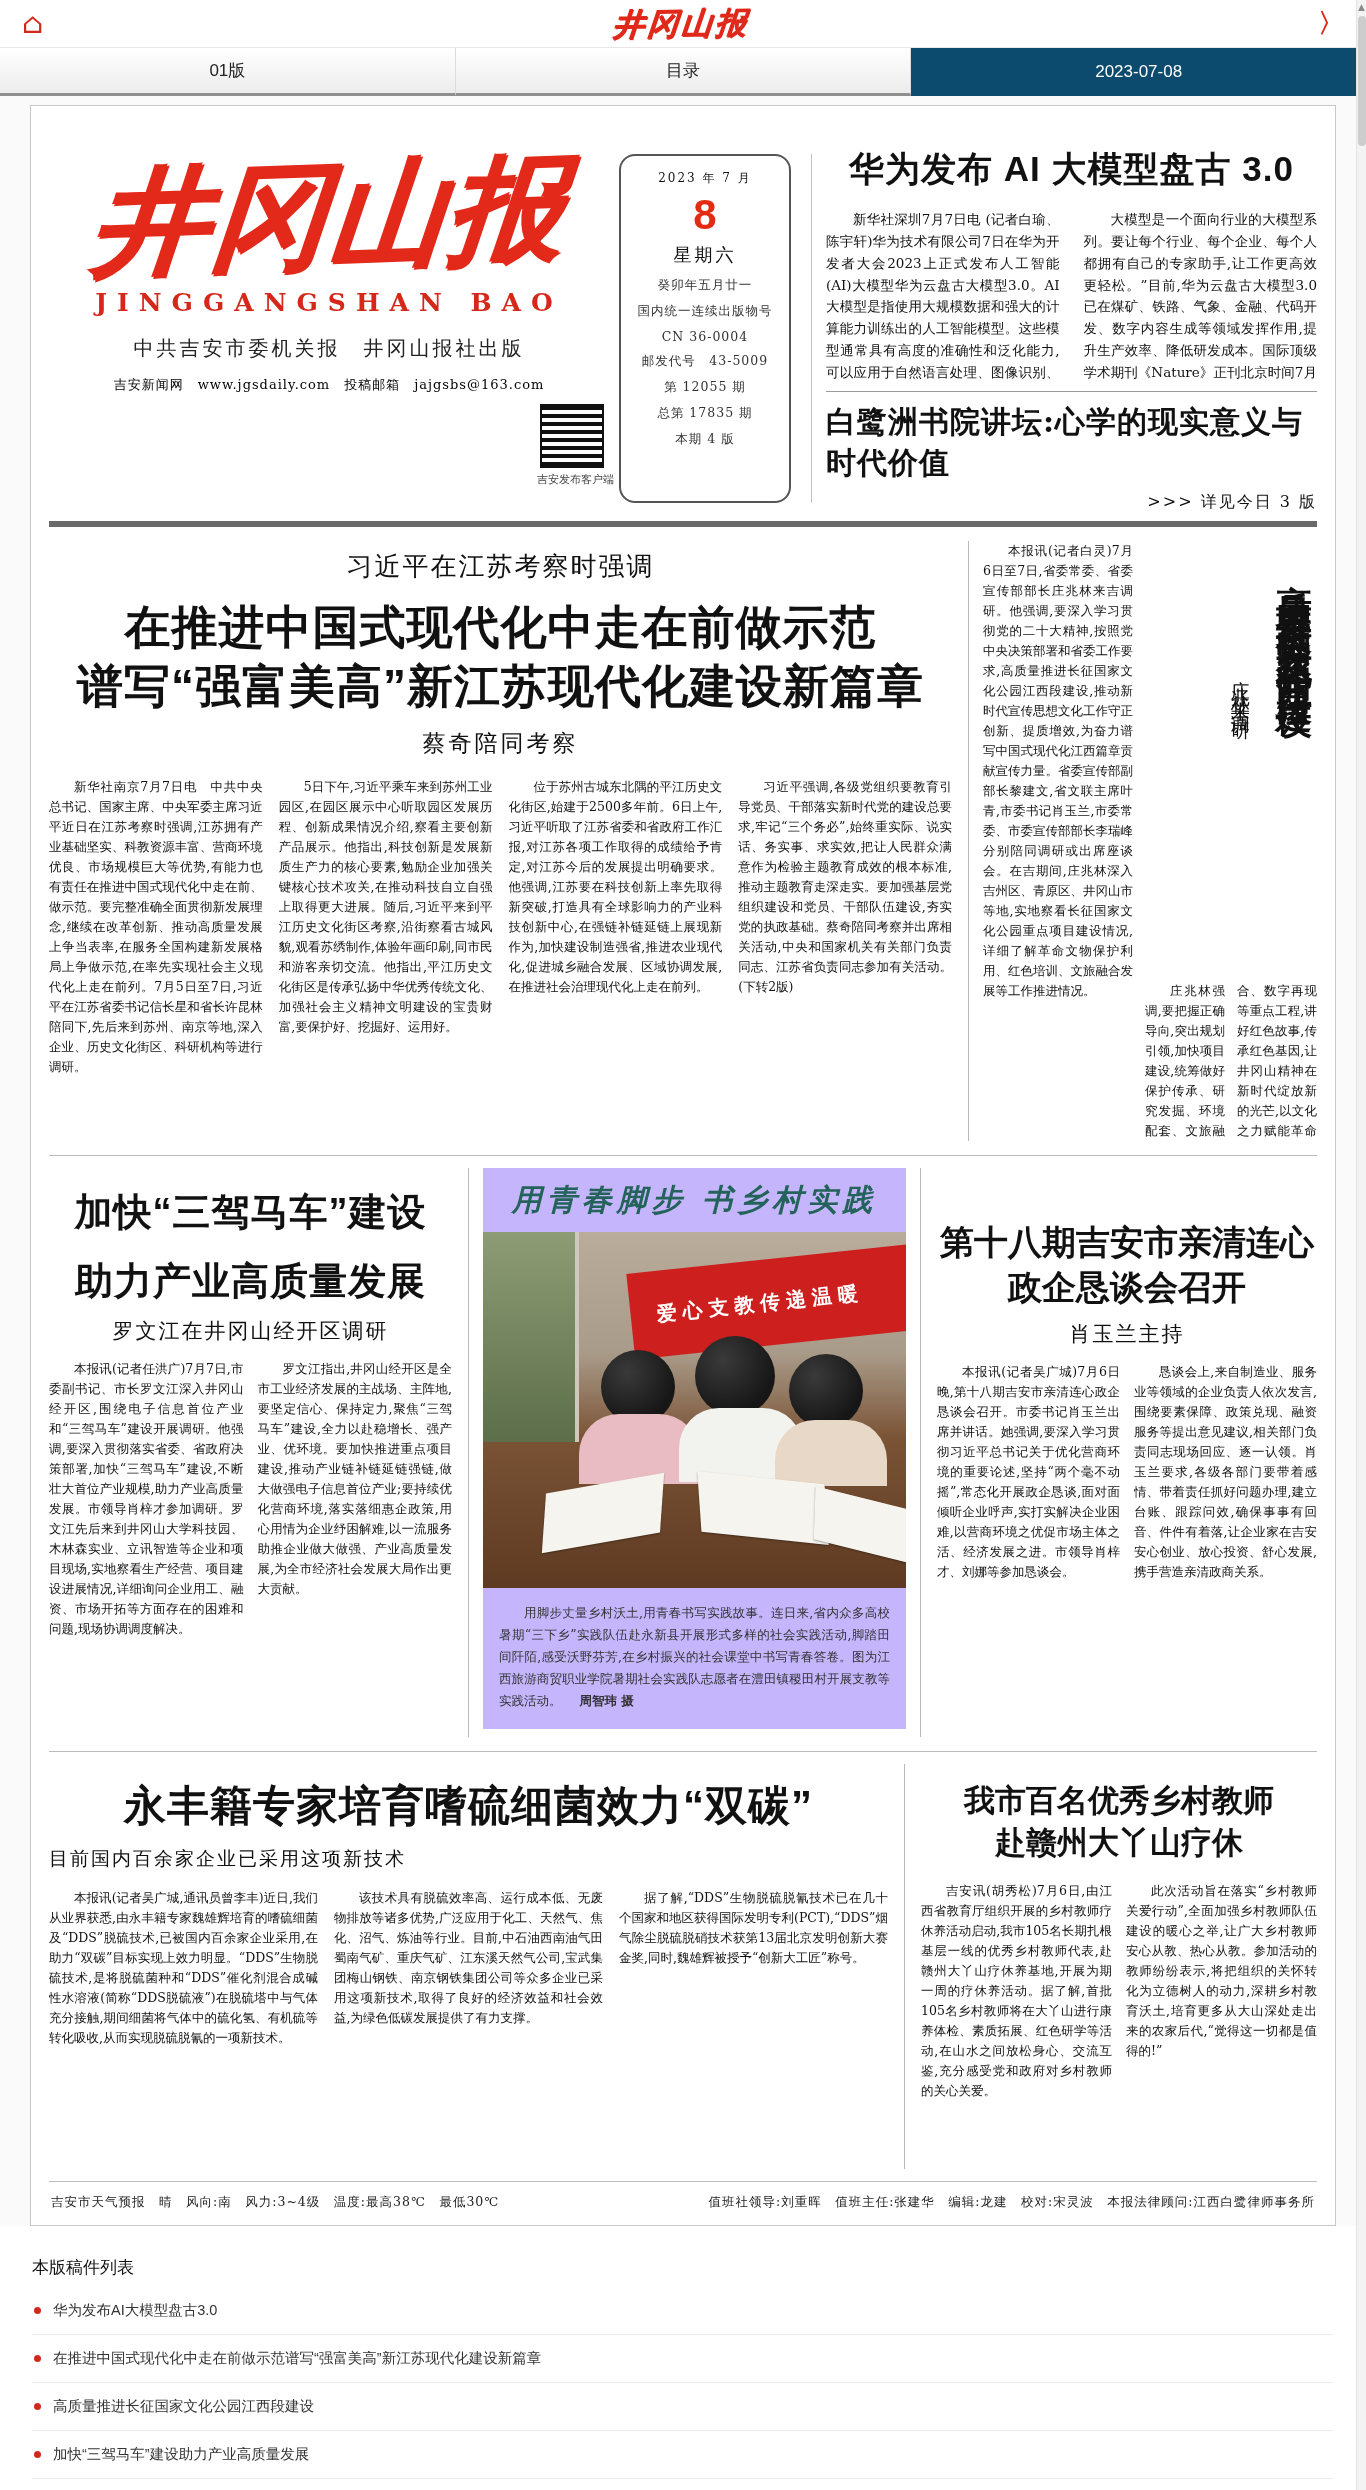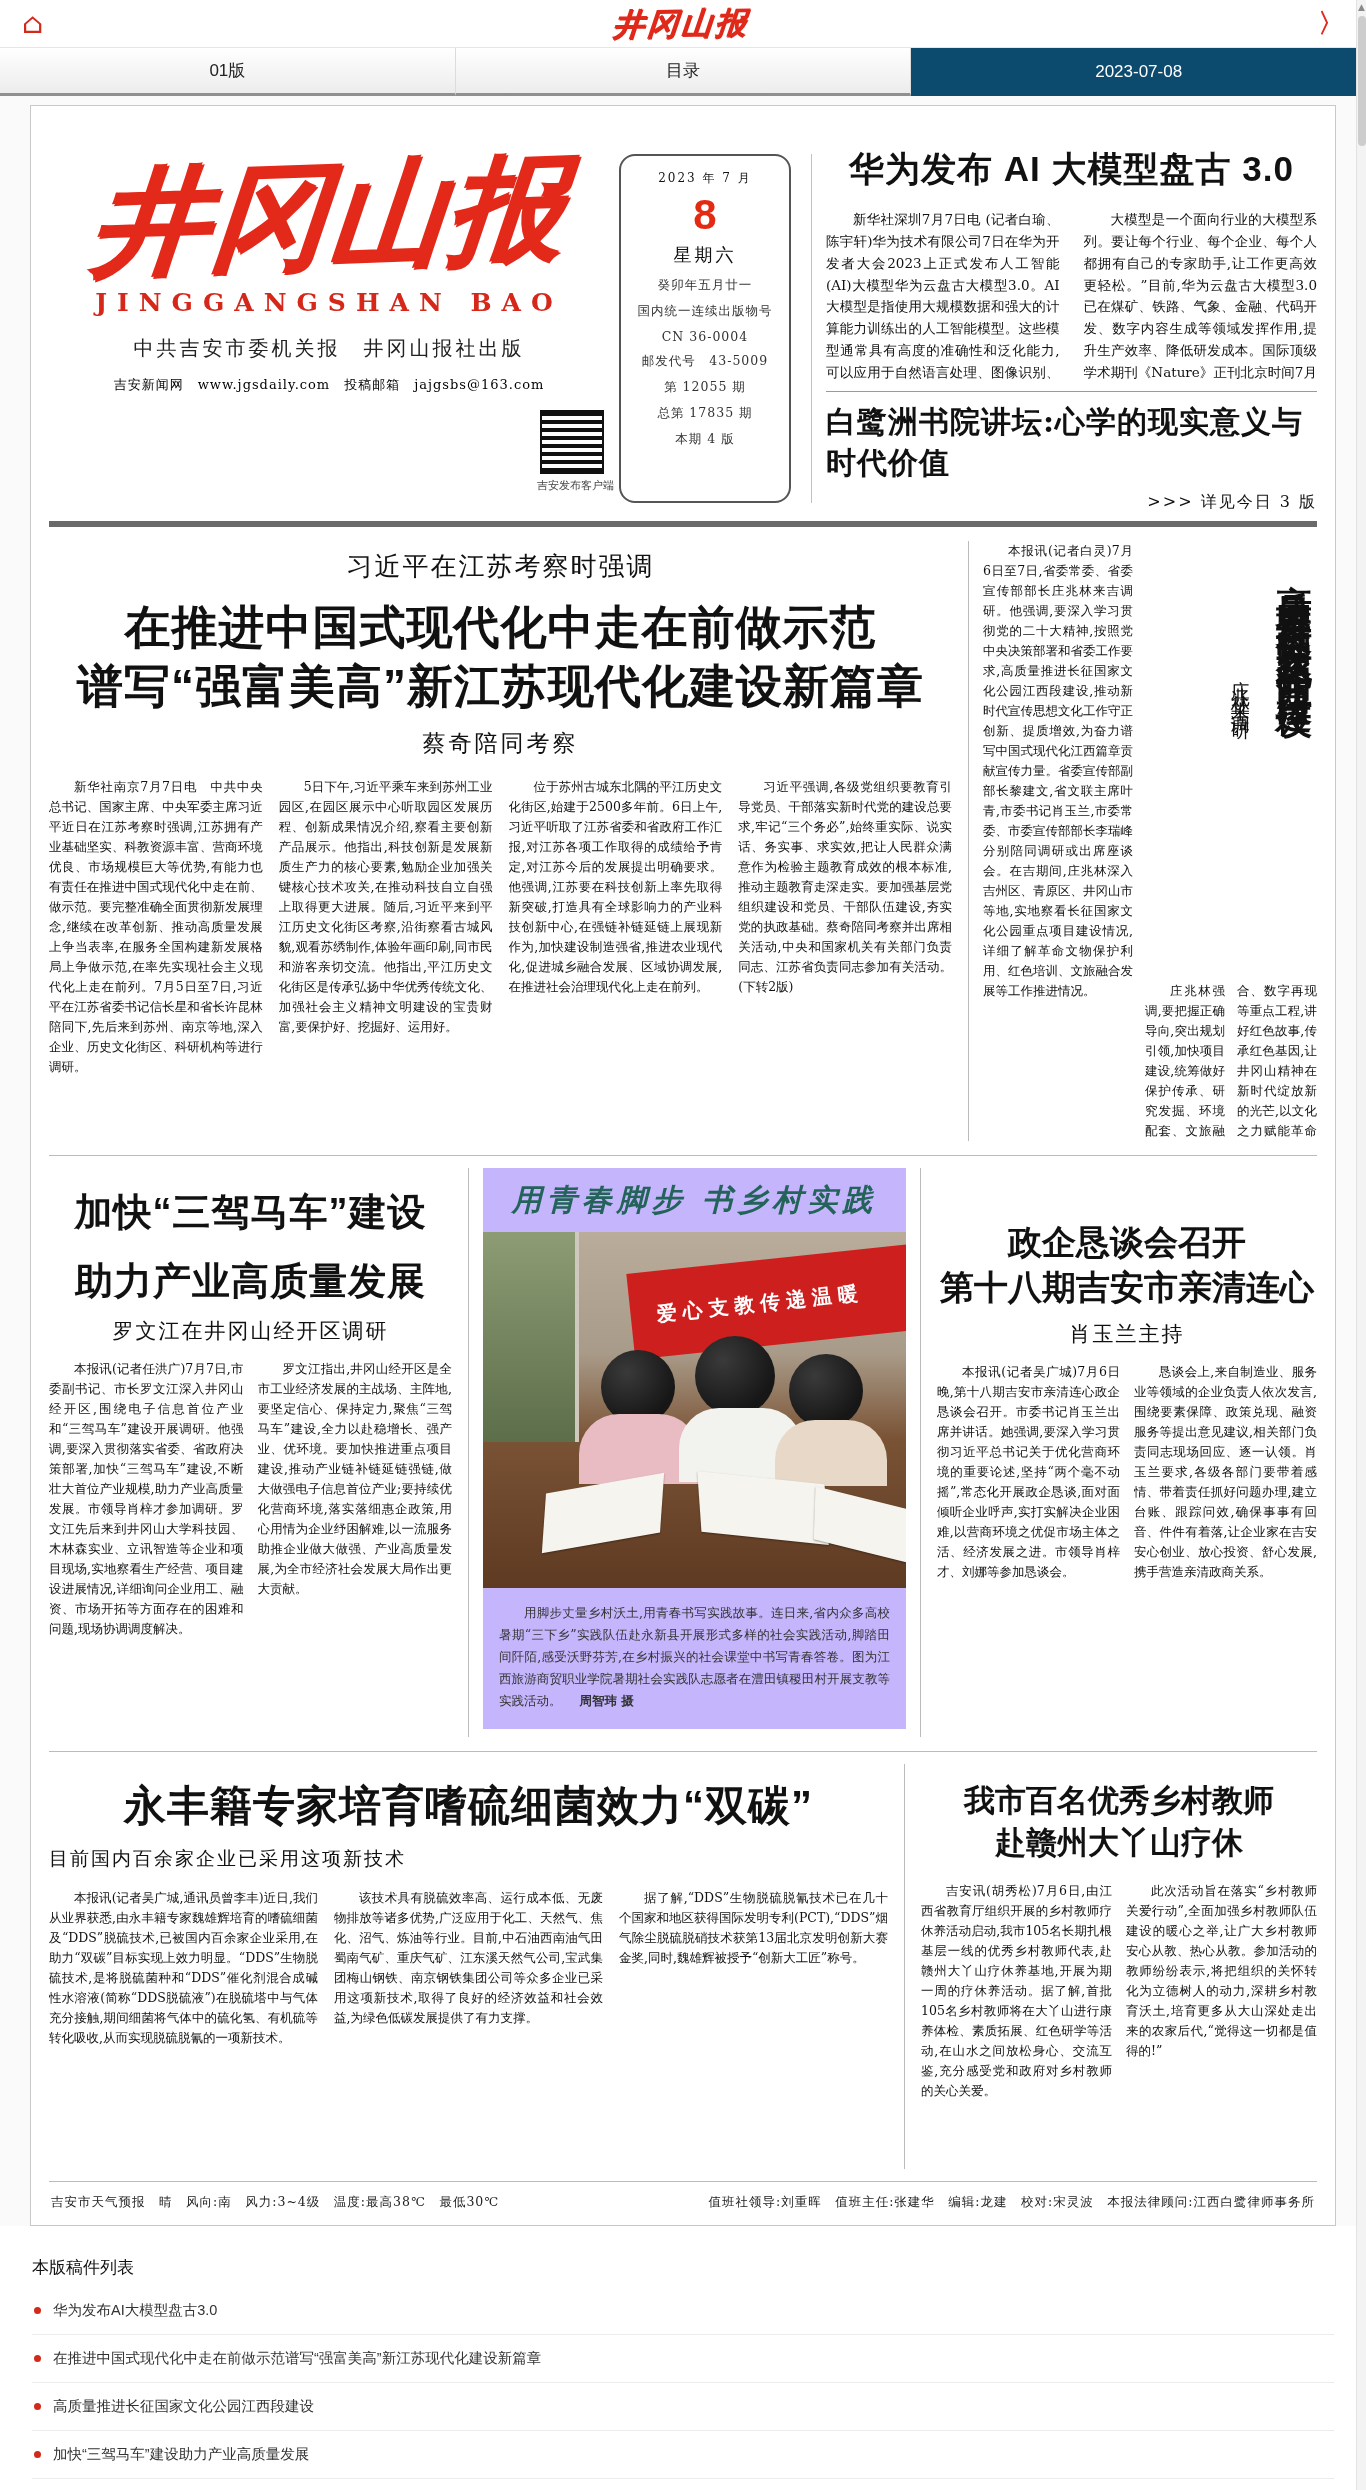--- a/index.html
+++ b/index.html
@@ -27,21 +27,21 @@
 
   
   .masthead { display: flex; min-height: 336px; }
   .mast-left { width: 560px; position: relative; padding-top: 36px; text-align: center; }
   .calligraphy { color: #e3291a; font-size: 116px; font-weight: bold; font-style: italic;
                  letter-spacing: 2px; line-height: 1.05; transform: skewX(-7deg) rotate(-2deg);
                  text-shadow: 2px 2px 0 #e3291a; white-space: nowrap; }
   .latin { color: #d5281a; font-size: 25px; font-weight: bold; letter-spacing: 10px; margin-top: 12px; }
   .org-line { font-size: 20px; letter-spacing: 3px; margin-top: 18px; color: #222; }
   .contact-line { font-size: 13px; color: #000000; margin-top: 14px; letter-spacing: 1px; }
-  .qr-wrap { position: absolute; right: 2px; bottom: 20px; width: 70px; text-align: center; }
+  .qr-wrap { position: absolute; right: 2px; bottom: 26px; width: 70px; text-align: center; }
   .qr { width: 64px; height: 64px; margin: 0 auto; background:
         repeating-linear-gradient(0deg,#111 0 4px,#fff 4px 8px),
         repeating-linear-gradient(90deg,#111 0 4px,rgba(255,255,255,.6) 4px 8px);
         border: 2px solid #111; }
   .qr-cap { font-size: 11px; color: #444; margin-top: 4px; white-space: nowrap; }
   .datebox { width: 172px; border: 2px solid #555; border-radius: 16px; margin: 36px 6px 10px 10px;
              padding: 14px 8px 10px; text-align: center; flex-shrink: 0; }
   .db-month { font-size: 12px; letter-spacing: 2px; }
   .db-day { color: #e32a12; font-size: 42px; font-weight: bold; font-family: "Liberation Sans", sans-serif; margin: 4px 0; }
   .db-week { font-size: 18px; letter-spacing: 3px; margin-bottom: 10px; }
@@ -263,22 +263,22 @@
           </div>
           <div class="photo-caption">
             <span>用脚步丈量乡村沃土,用青春书写实践故事。连日来,省内众多高校暑期“三下乡”实践队伍赴永新县开展形式多样的社会实践活动,脚踏田间阡陌,感受沃野芬芳,在乡村振兴的社会课堂中书写青春答卷。图为江西旅游商贸职业学院暑期社会实践队志愿者在澧田镇稷田村开展支教等实践活动。</span>
             <span class="credit">周智玮 摄</span>
           </div>
         </div>
       </div>
 
       <div class="mid-right">
         <div class="midhead-r">
+          <div>第十八期吉安市亲清连心</div>
           <div>政企恳谈会召开</div>
-          <div>第十八期吉安市亲清连心</div>
         </div>
         <div class="midsub">肖玉兰主持</div>
         <div class="cols2">
           <div class="rcol">本报讯(记者吴广城)7月6日晚,第十八期吉安市亲清连心政企恳谈会召开。市委书记肖玉兰出席并讲话。她强调,要深入学习贯彻习近平总书记关于优化营商环境的重要论述,坚持“两个毫不动摇”,常态化开展政企恳谈,面对面倾听企业呼声,实打实解决企业困难,以营商环境之优促市场主体之活、经济发展之进。市领导肖梓才、刘娜等参加恳谈会。</div>
           <div class="rcol">恳谈会上,来自制造业、服务业等领域的企业负责人依次发言,围绕要素保障、政策兑现、融资服务等提出意见建议,相关部门负责同志现场回应、逐一认领。肖玉兰要求,各级各部门要带着感情、带着责任抓好问题办理,建立台账、跟踪问效,确保事事有回音、件件有着落,让企业家在吉安安心创业、放心投资、舒心发展,携手营造亲清政商关系。</div>
         </div>
       </div>
     </div>
 
     <div class="band">

